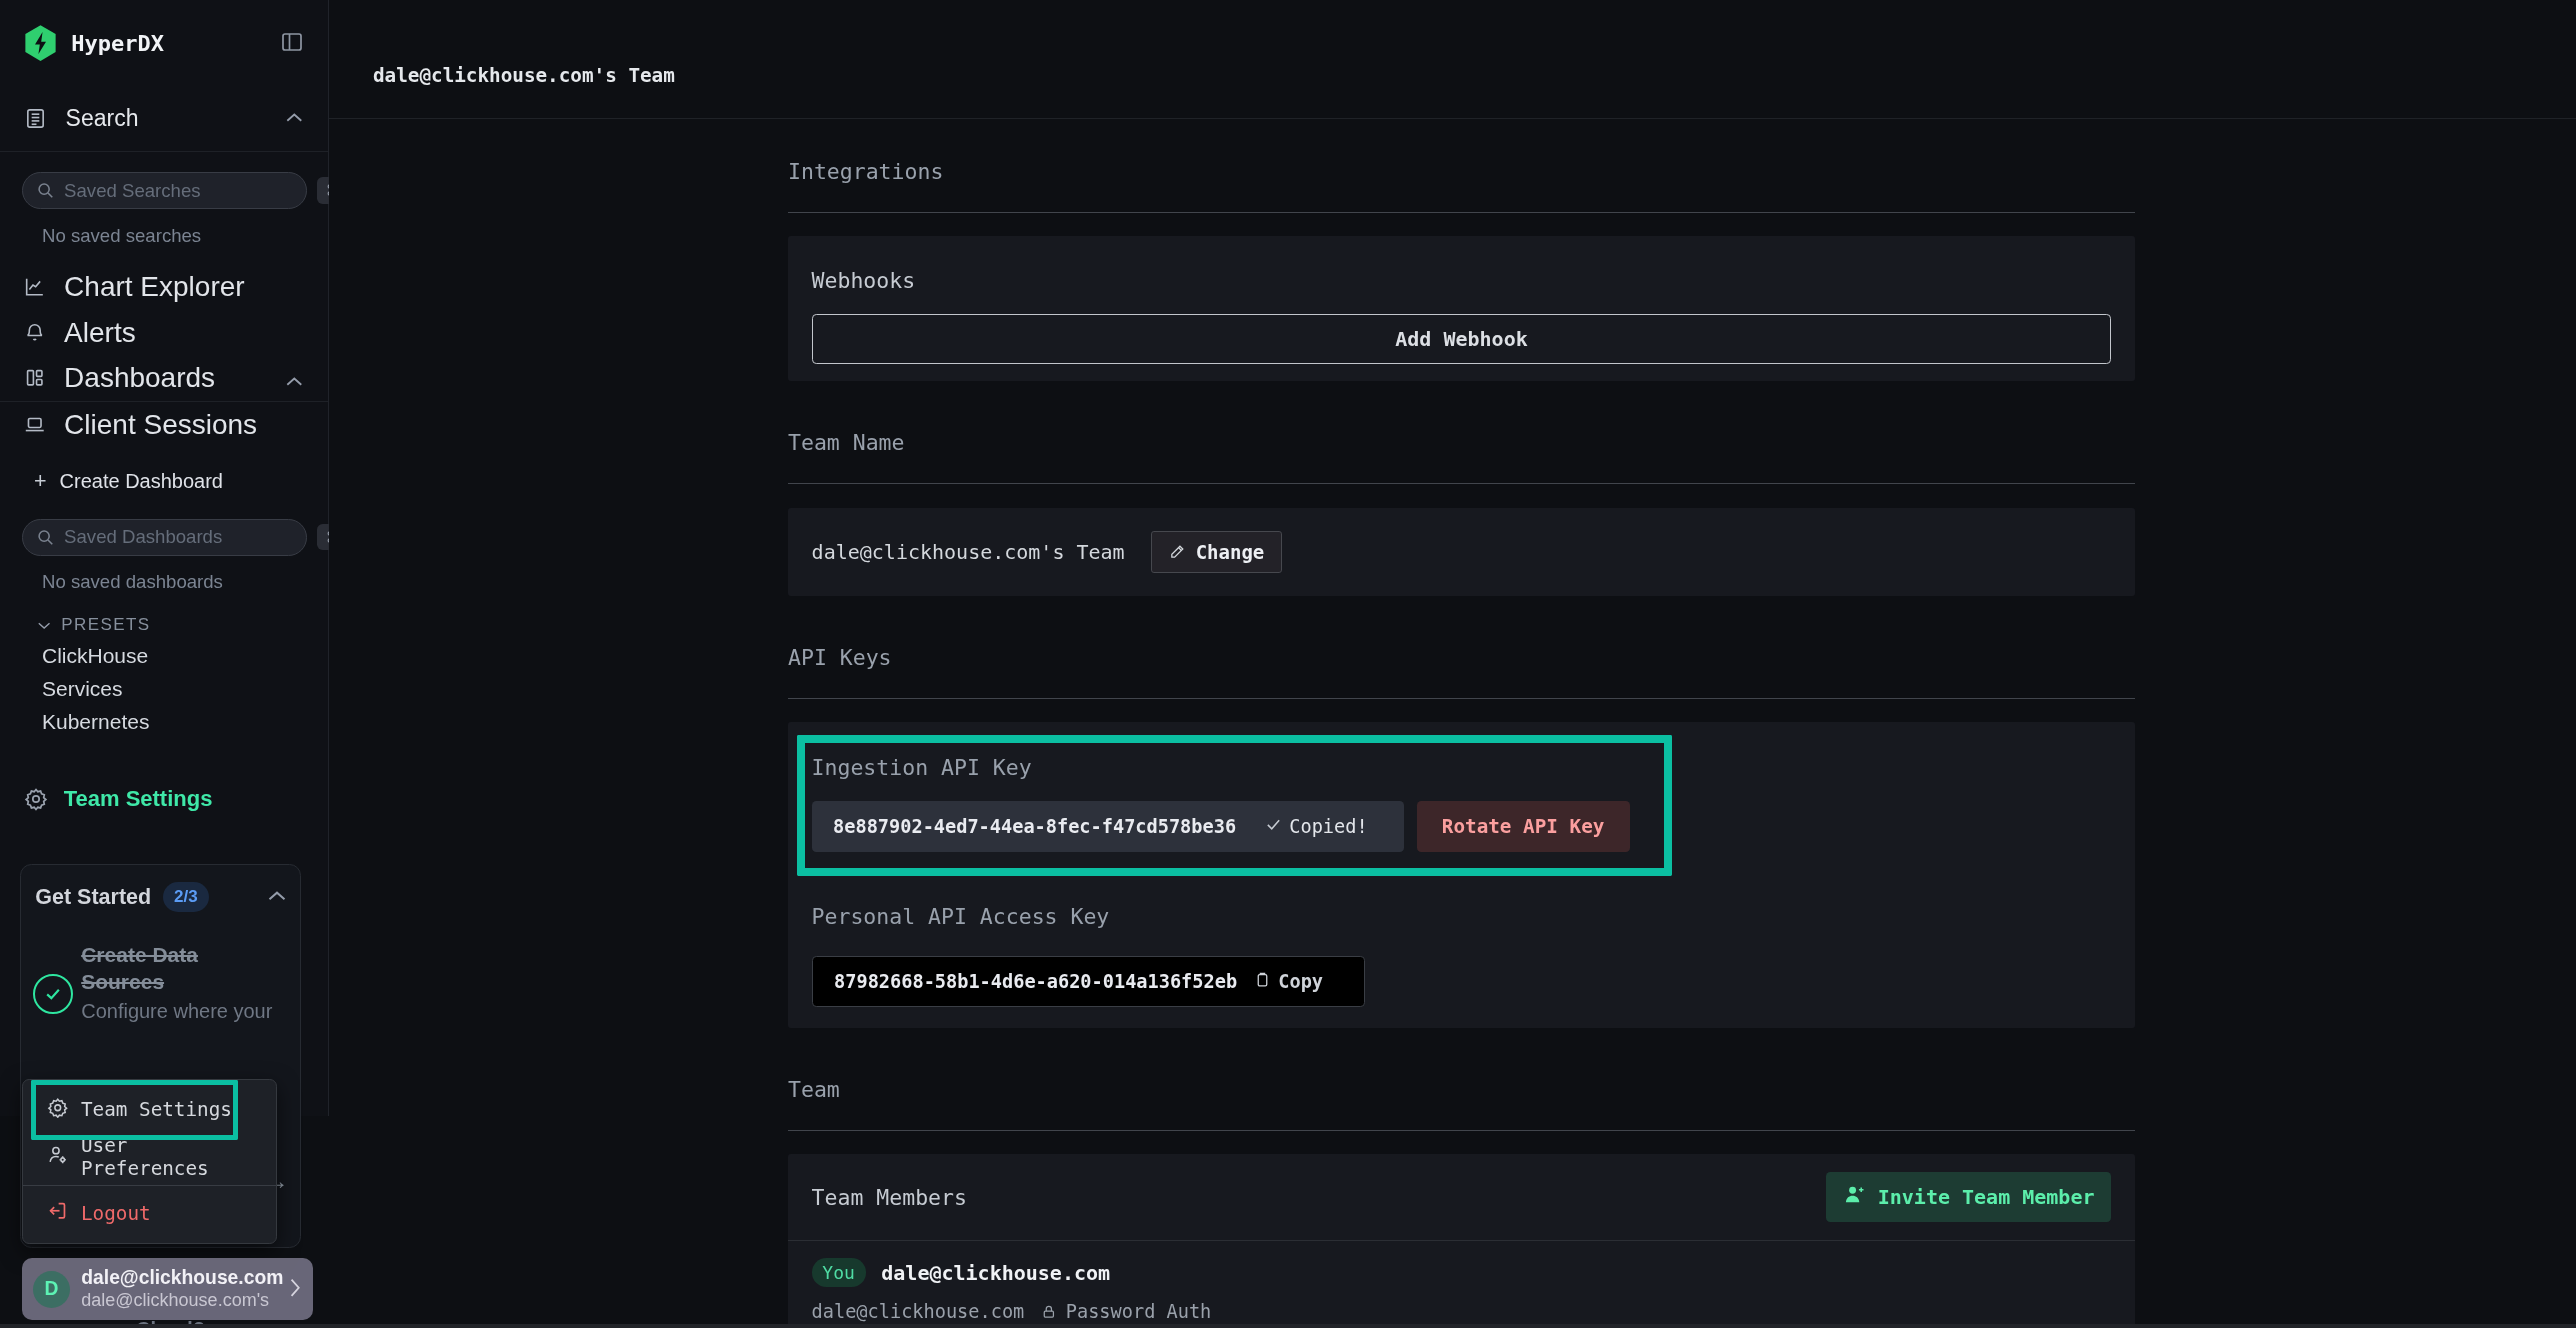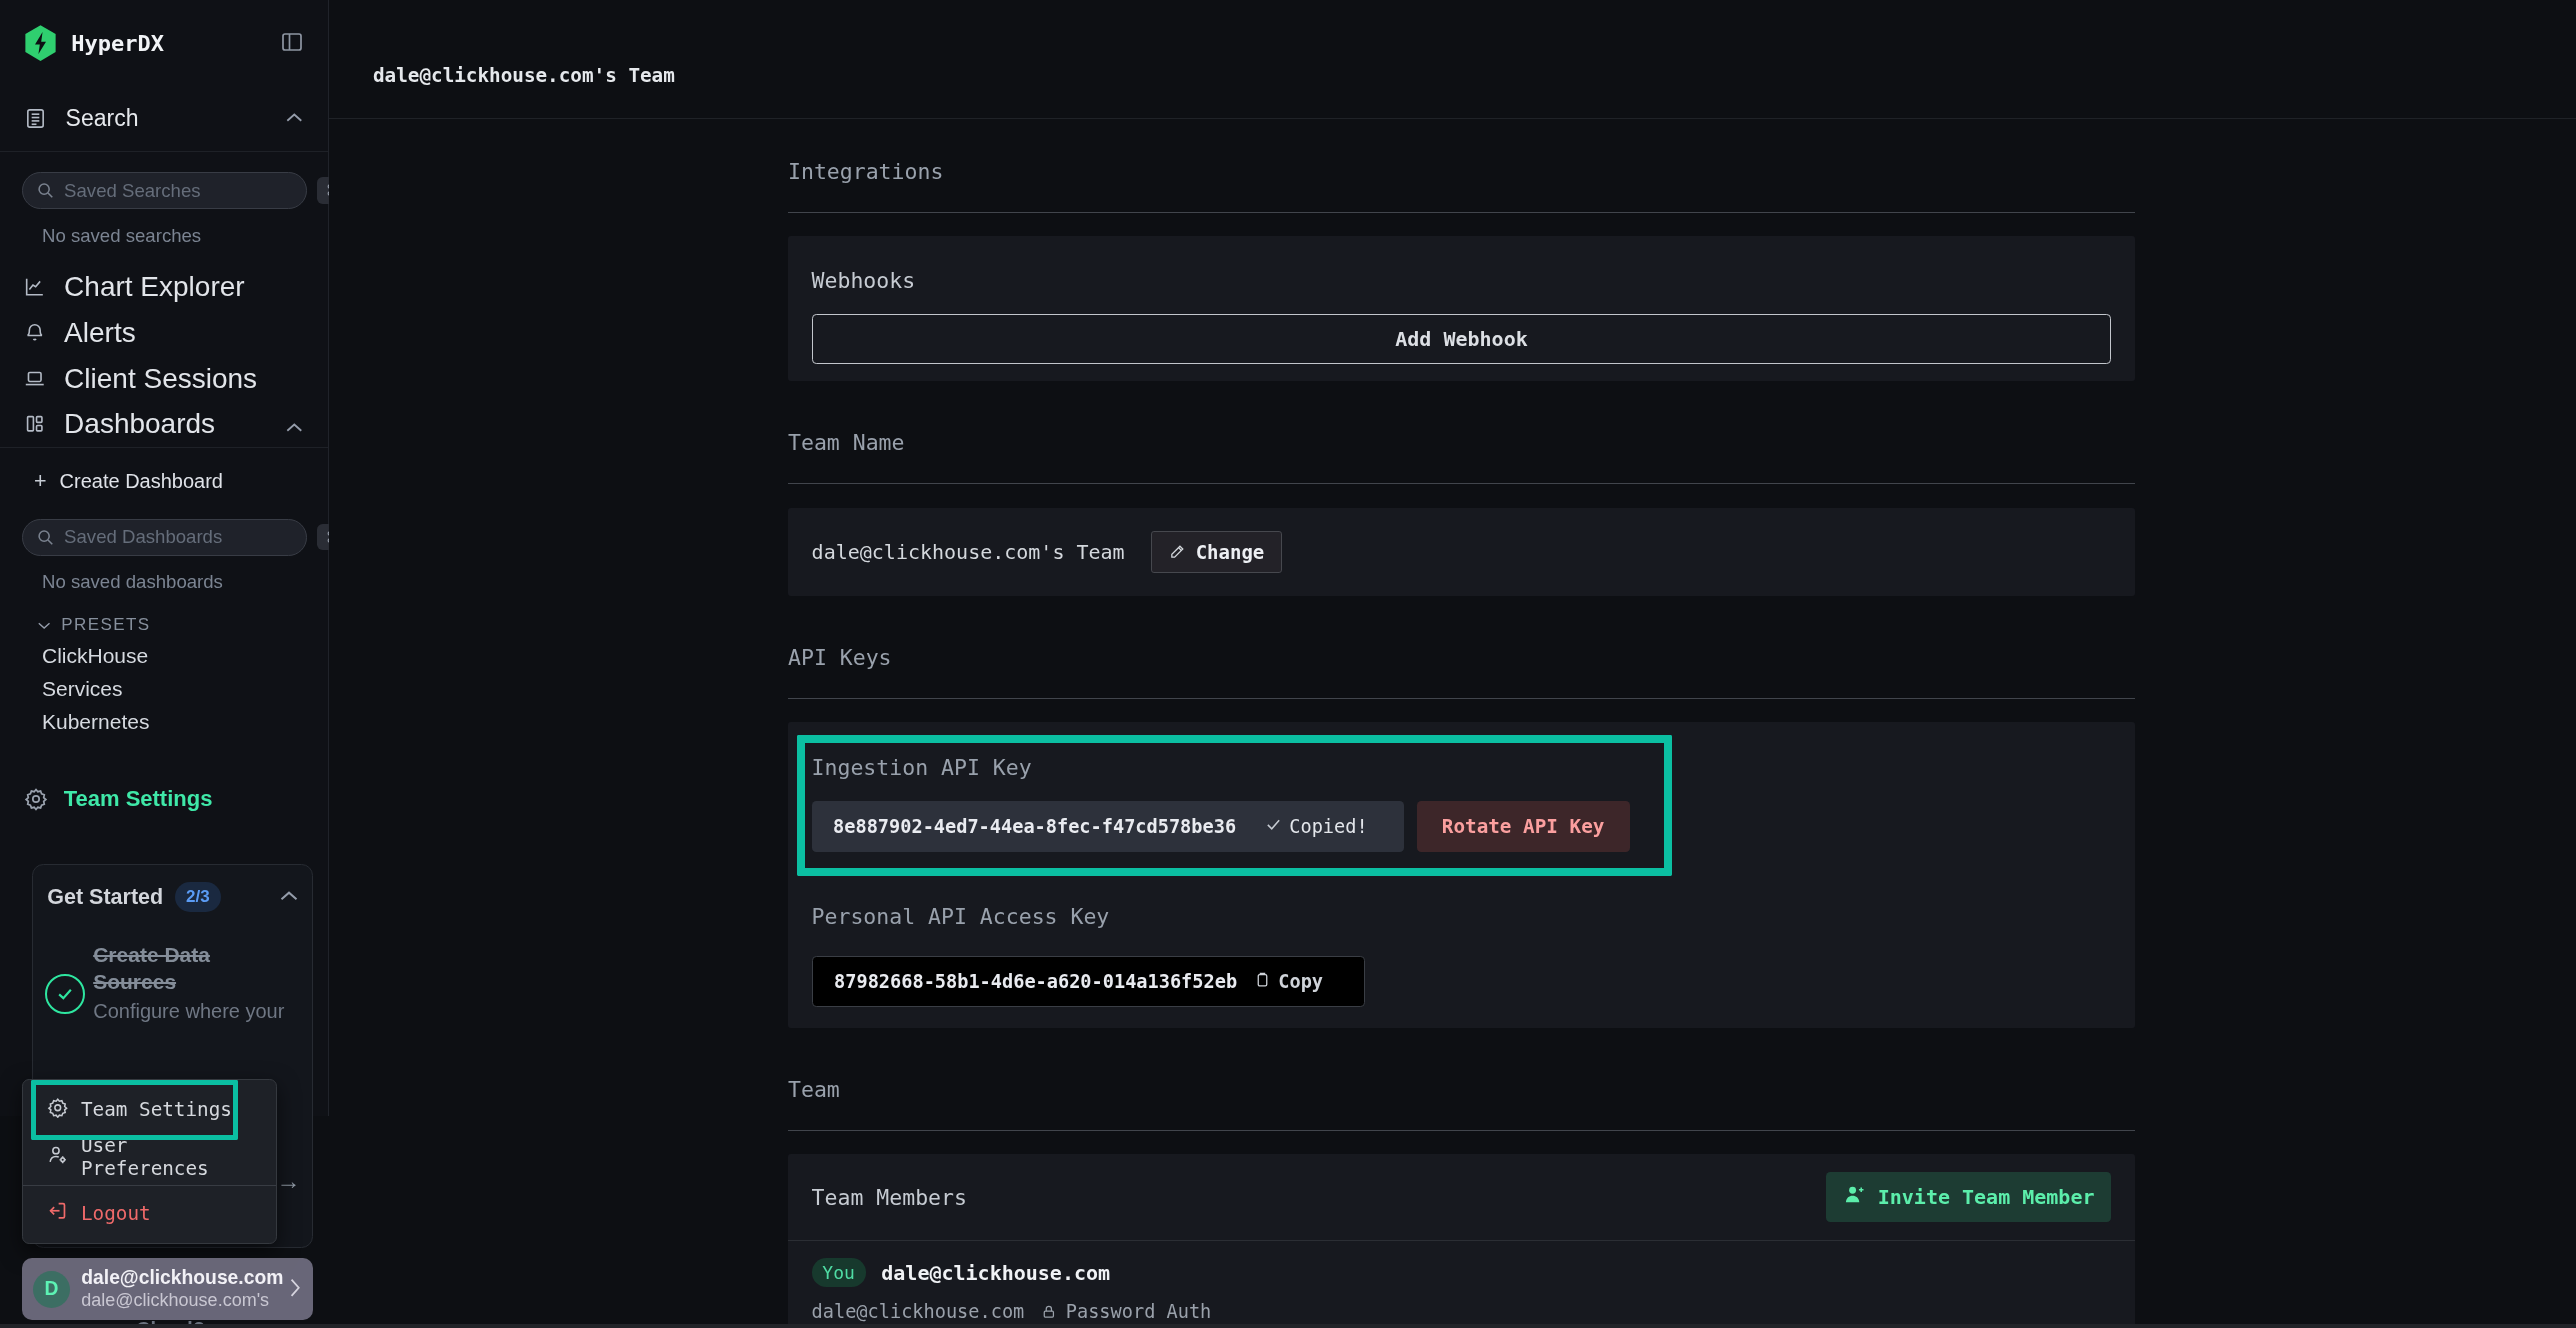--- a/index.html
+++ b/index.html
@@ -73,21 +73,21 @@
     font-size:21px; color:#d6dae0; cursor:pointer; }
 
   .team-settings-link {
     margin-top:39px; height:43px; display:flex; align-items:center; gap:15.7px;
     padding:0 24px; cursor:pointer;
   }
   .team-settings-link .ts-label { font-size:22px; font-weight:bold; color:#3fe8a8; }
 
   
   .get-started {
-    position:absolute; left:32px; top:864px; width:281px; height:384px;
+    position:absolute; left:20px; top:864px; width:281px; height:384px;
     background:#13161c; border:0.7px solid #272b32; border-radius:11.4px;
     padding:17px 13px 0 10px;
   }
   .gs-header { display:flex; align-items:center; padding-left:4.3px; }
   .gs-title { font-size:21.5px; font-weight:bold; color:#d3d6dc; }
   .gs-badge {
     margin-left:11.4px; background:#1a2940; color:#5b9cf5; font-weight:bold;
     font-size:17px; padding:5px 11.4px; border-radius:15.7px;
   }
   .gs-chevron { margin-left:auto; color:#949caa; }
@@ -295,43 +295,43 @@
     </div>
     <div class="nav-item">
       <span class="icon">
         <svg width="21.5" height="21.5" viewBox="0 0 24 24" fill="none" stroke="currentColor" stroke-width="1.8">
           <path d="M6 9a6 6 0 0 1 12 0c0 5 2 6 2 6H4s2-1 2-6"></path>
             <path d="M10.5 19a2 2 0 0 0 3 0"></path>
         </svg>
       </span>
       <span class="nv-label">Alerts</span>
     </div>
-    <div class="nav-item">
-      <span class="icon">
-        <svg width="21.5" height="21.5" viewBox="0 0 24 24" fill="none" stroke="currentColor" stroke-width="1.8">
-          <rect x="5" y="5" width="14" height="10" rx="1.5"></rect>
-            <line x1="2" y1="18.5" x2="22" y2="18.5"></line>
-        </svg>
-      </span>
-      <span class="nv-label">Client Sessions</span>
-    </div>
     <div class="nav-item dash-border">
       <span class="icon">
         <svg width="21.5" height="21.5" viewBox="0 0 24 24" fill="none" stroke="currentColor" stroke-width="1.8">
           <rect x="4" y="4" width="6.5" height="16" rx="1"></rect>
             <rect x="14" y="4" width="6" height="6.5" rx="1"></rect>
             <rect x="14" y="14" width="6" height="6" rx="1"></rect>
         </svg>
       </span>
       <span class="nv-label">Dashboards</span>
       <span class="chev">
         <svg width="18.6" height="11.4" viewBox="0 0 24 14" fill="none" stroke="currentColor" stroke-width="2.4">
             <polyline points="3,11 12,3 21,11"></polyline>
           </svg>
       </span>
+    </div>
+    <div class="nav-item">
+      <span class="icon">
+        <svg width="21.5" height="21.5" viewBox="0 0 24 24" fill="none" stroke="currentColor" stroke-width="1.8">
+          <rect x="5" y="5" width="14" height="10" rx="1.5"></rect>
+            <line x1="2" y1="18.5" x2="22" y2="18.5"></line>
+        </svg>
+      </span>
+      <span class="nv-label">Client Sessions</span>
     </div>
   </nav>
 
   <div class="create-row">
     <span class="plus">+</span>
     <span>Create Dashboard</span>
   </div>
 
   <div class="pill-input">
     <span class="icon">

